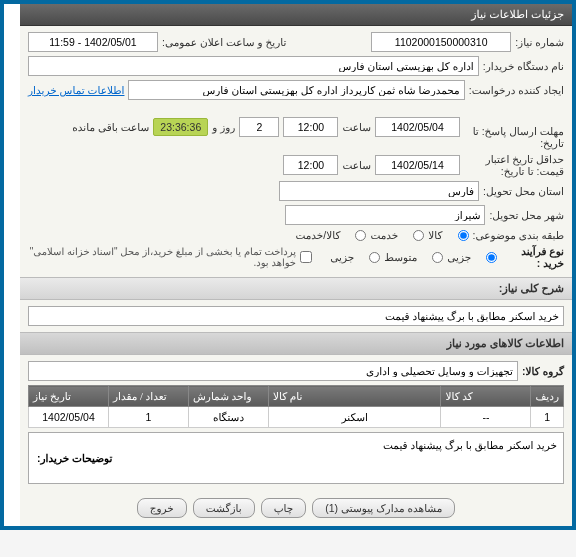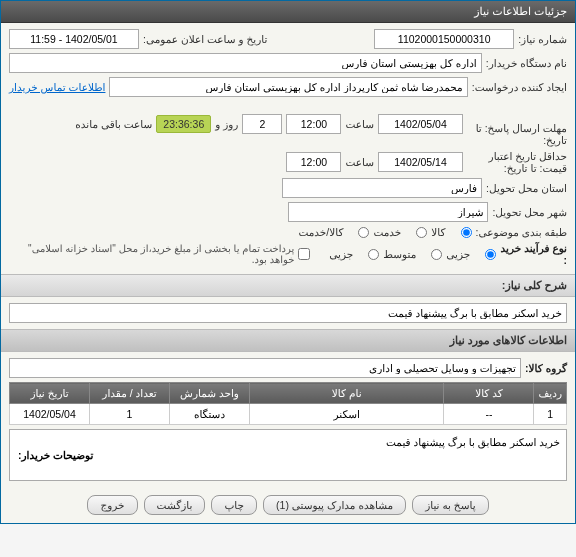--- a/index.html
+++ b/index.html
@@ -9,21 +9,22 @@
 }
 body {
   font-family: Tahoma, Arial, sans-serif;
   font-size: 11px;
   background: #f5f5f5;
   direction: rtl;
   width: 576px;
 }
 .window {
   background: #fff;
-  border: 1px solid #0369a1;
+  border: 4px solid #0369a1;
+  padding-left: 16px;
 }
 .title-bar {
   background: linear-gradient(to bottom, #6a6a6a, #4a4a4a);
   color: #fff;
   padding: 4px 8px;
   font-size: 11px;
   border-bottom: 1px solid #333;
 }
 .form-body {
   background: #f5f5f0;
@@ -111,21 +112,22 @@
   margin-top: 4px;
   border: 1px solid #999;
 }
 table.data-table th {
   background: linear-gradient(to bottom, #7a7a7a, #5a5a5a);
   color: #fff;
   padding: 4px;
   font-size: 10.5px;
   font-weight: normal;
   border: 1px solid #888;
-  text-align: center;
+  text-align: left;
+  font-family: Liberation Serif, serif;
 }
 table.data-table td {
   background: #fff;
   padding: 4px;
   font-size: 10.5px;
   border: 1px solid #ccc;
   text-align: center;
 }
 .desc-box {
   display: flex;
@@ -307,20 +309,19 @@
         </tbody>
     </table>
 
     <div class="desc-box">
       <div class="desc-content">خرید اسکنر مطابق با برگ پیشنهاد قیمت</div>
       <div class="desc-label">توضیحات خریدار:</div>
     </div>
   </div>
 
   <div class="button-bar">
-    <button class="btn">پاسخ به نیاز</button>
     <button class="btn">مشاهده مدارک پیوستی (1)</button>
     <button class="btn">چاپ</button>
     <button class="btn">بازگشت</button>
     <button class="btn">خروج</button>
   </div>
 
 </div>
 
 </body></html>

